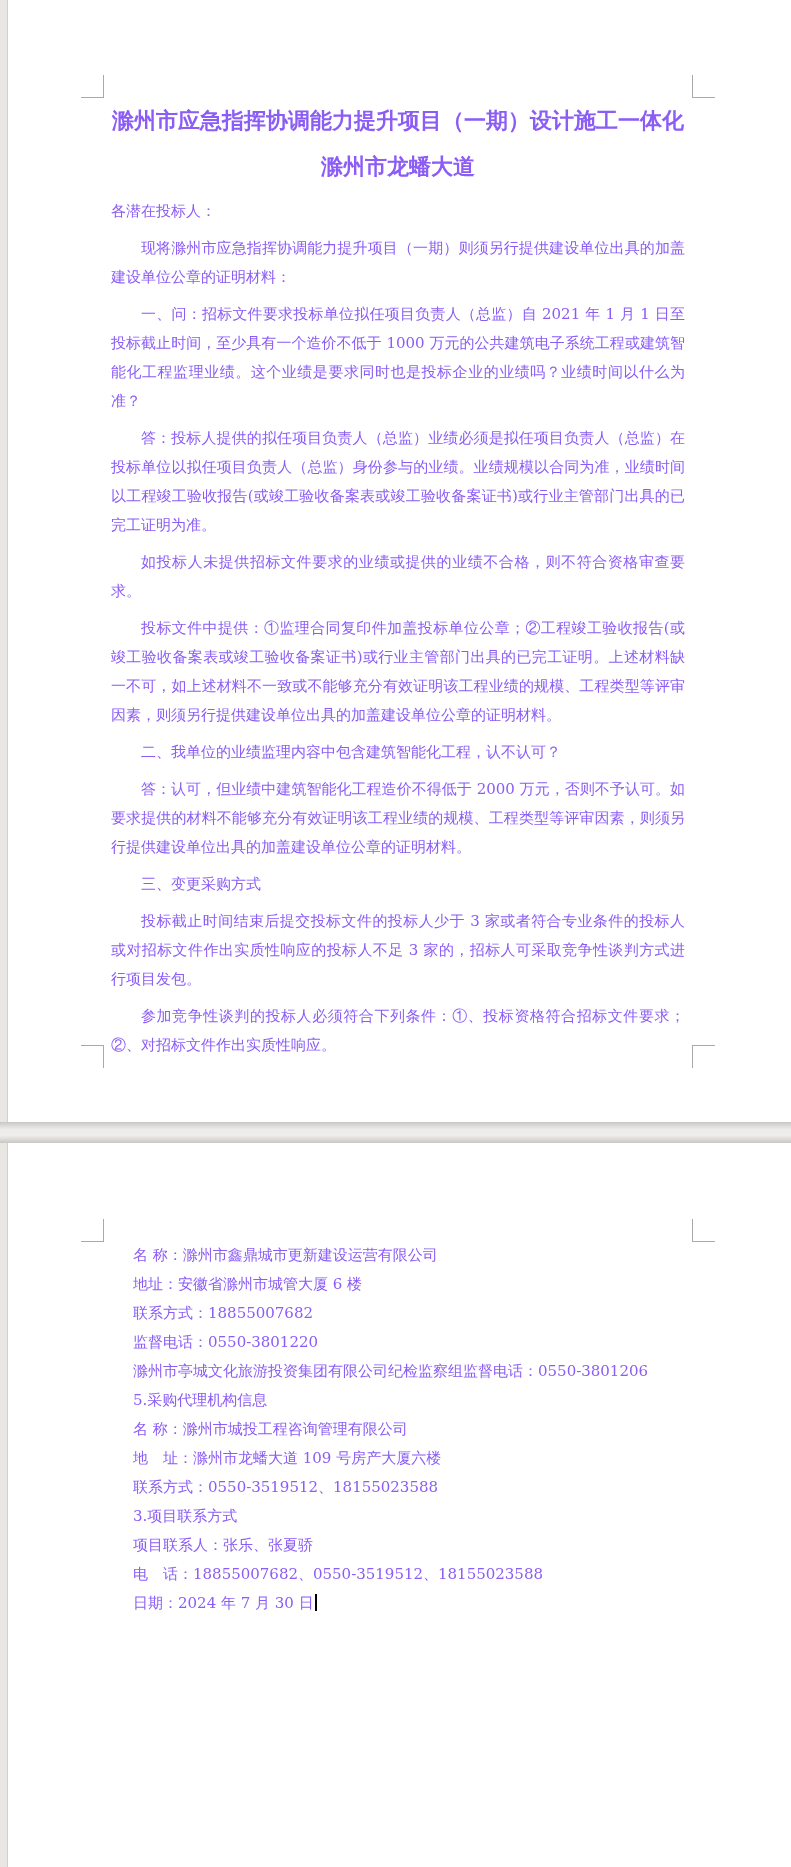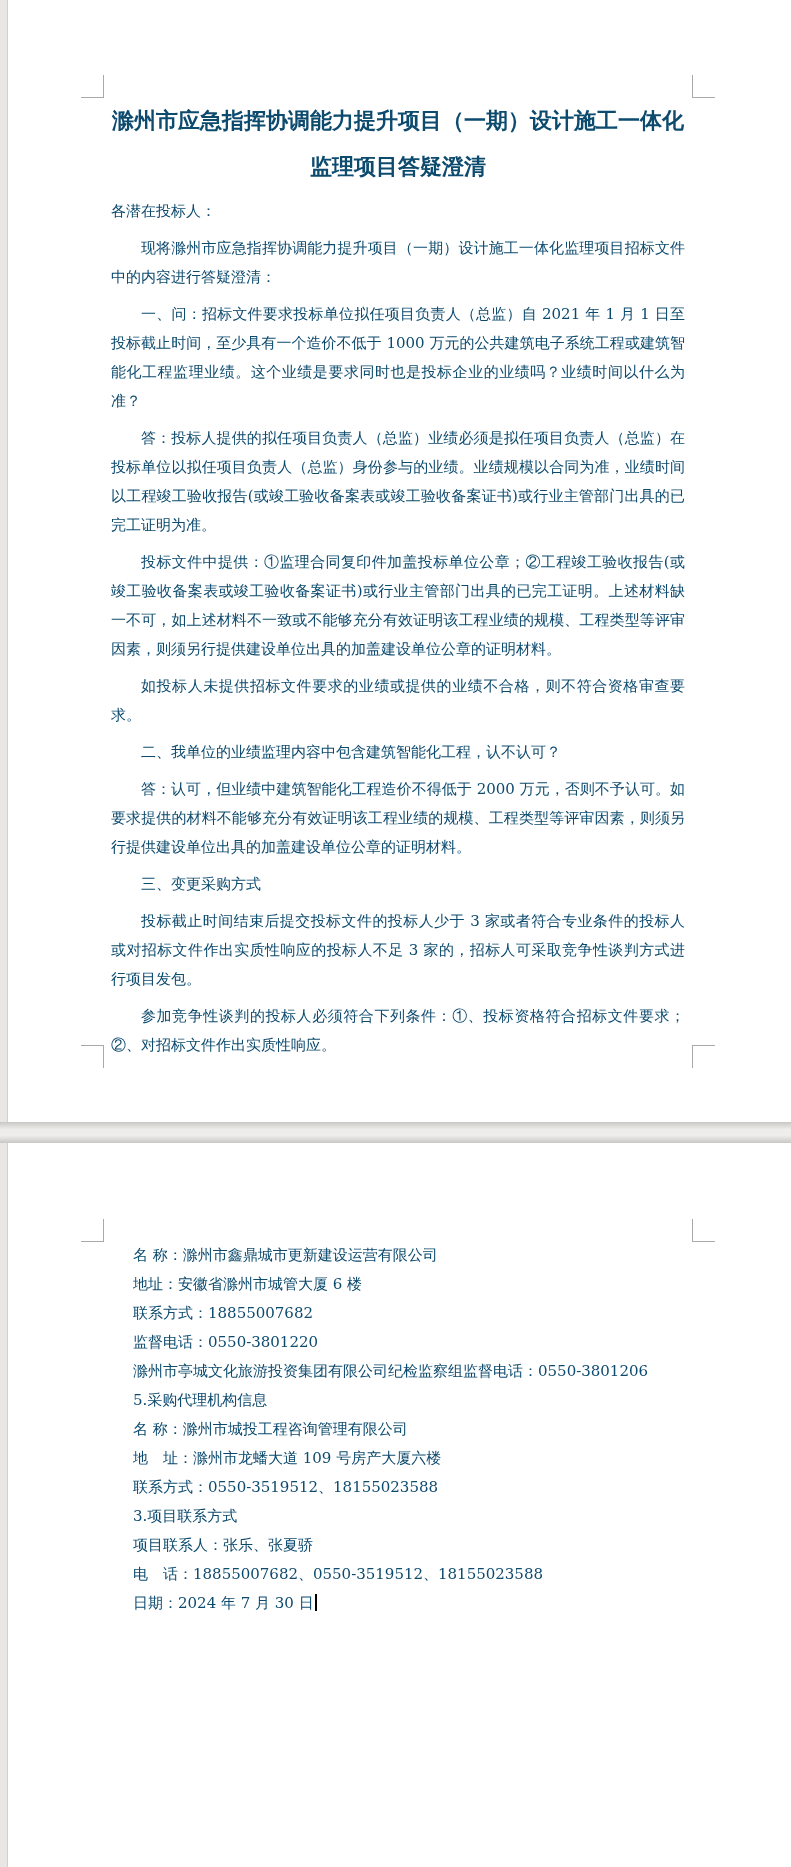--- a/index.html
+++ b/index.html
@@ -7,21 +7,21 @@
     padding: 0;
     background: #ffffff;
   }
   .viewport {
     position: relative;
     width: 791px;
     height: 1867px;
     overflow: hidden;
     background: #ffffff;
     font-family: "DejaVu Serif", "Liberation Serif", serif;
-    color: #0c4a6e;
+    color: #8b5cf6;
   }
   .left-strip {
     position: absolute;
     left: 0; top: 0;
     width: 7px; height: 1867px;
     background: #e9e7e4;
     border-right: 1px solid #d2d0cd;
   }
   .page {
     position: absolute;
@@ -98,29 +98,29 @@
 
   <div class="page page-1">
     <div class="crop-mark mark-tl"></div>
     <div class="crop-mark mark-tr"></div>
     <div class="crop-mark mark-bl"></div>
     <div class="crop-mark mark-br"></div>
 
     <div class="text-area body-text">
       <div class="doc-title">
         <div class="t-line">滁州市应急指挥协调能力提升项目（一期）设计施工一体化</div>
-        <div class="t-line">监理项目答疑澄清</div>
+        <div class="t-line">滁州市龙蟠大道</div>
       </div>
 
       <p class="noindent">各潜在投标人：</p>
-      <p class="indent">现将滁州市应急指挥协调能力提升项目（一期）设计施工一体化监理项目招标文件中的内容进行答疑澄清：</p>
+      <p class="indent">现将滁州市应急指挥协调能力提升项目（一期）则须另行提供建设单位出具的加盖建设单位公章的证明材料：</p>
       <p class="indent">一、问：招标文件要求投标单位拟任项目负责人（总监）自 2021 年 1 月 1 日至投标截止时间，至少具有一个造价不低于 1000 万元的公共建筑电子系统工程或建筑智能化工程监理业绩。这个业绩是要求同时也是投标企业的业绩吗？业绩时间以什么为准？</p>
       <p class="indent">答：投标人提供的拟任项目负责人（总监）业绩必须是拟任项目负责人（总监）在投标单位以拟任项目负责人（总监）身份参与的业绩。业绩规模以合同为准，业绩时间以工程竣工验收报告(或竣工验收备案表或竣工验收备案证书)或行业主管部门出具的已完工证明为准。</p>
+      <p class="indent">如投标人未提供招标文件要求的业绩或提供的业绩不合格，则不符合资格审查要求。</p>
       <p class="indent">投标文件中提供：①监理合同复印件加盖投标单位公章；②工程竣工验收报告(或竣工验收备案表或竣工验收备案证书)或行业主管部门出具的已完工证明。上述材料缺一不可，如上述材料不一致或不能够充分有效证明该工程业绩的规模、工程类型等评审因素，则须另行提供建设单位出具的加盖建设单位公章的证明材料。</p>
-      <p class="indent">如投标人未提供招标文件要求的业绩或提供的业绩不合格，则不符合资格审查要求。</p>
       <p class="indent">二、我单位的业绩监理内容中包含建筑智能化工程，认不认可？</p>
       <p class="indent">答：认可，但业绩中建筑智能化工程造价不得低于 2000 万元，否则不予认可。如要求提供的材料不能够充分有效证明该工程业绩的规模、工程类型等评审因素，则须另行提供建设单位出具的加盖建设单位公章的证明材料。</p>
       <p class="indent">三、变更采购方式</p>
       <p class="indent">投标截止时间结束后提交投标文件的投标人少于 3 家或者符合专业条件的投标人或对招标文件作出实质性响应的投标人不足 3 家的，招标人可采取竞争性谈判方式进行项目发包。</p>
       <p class="indent">参加竞争性谈判的投标人必须符合下列条件：①、投标资格符合招标文件要求；②、对招标文件作出实质性响应。</p>
       <div class="spacer-2"></div>
       <div class="spacer-1"></div>
       <p class="indent">1.招标人信息</p>
     </div>
   </div>

